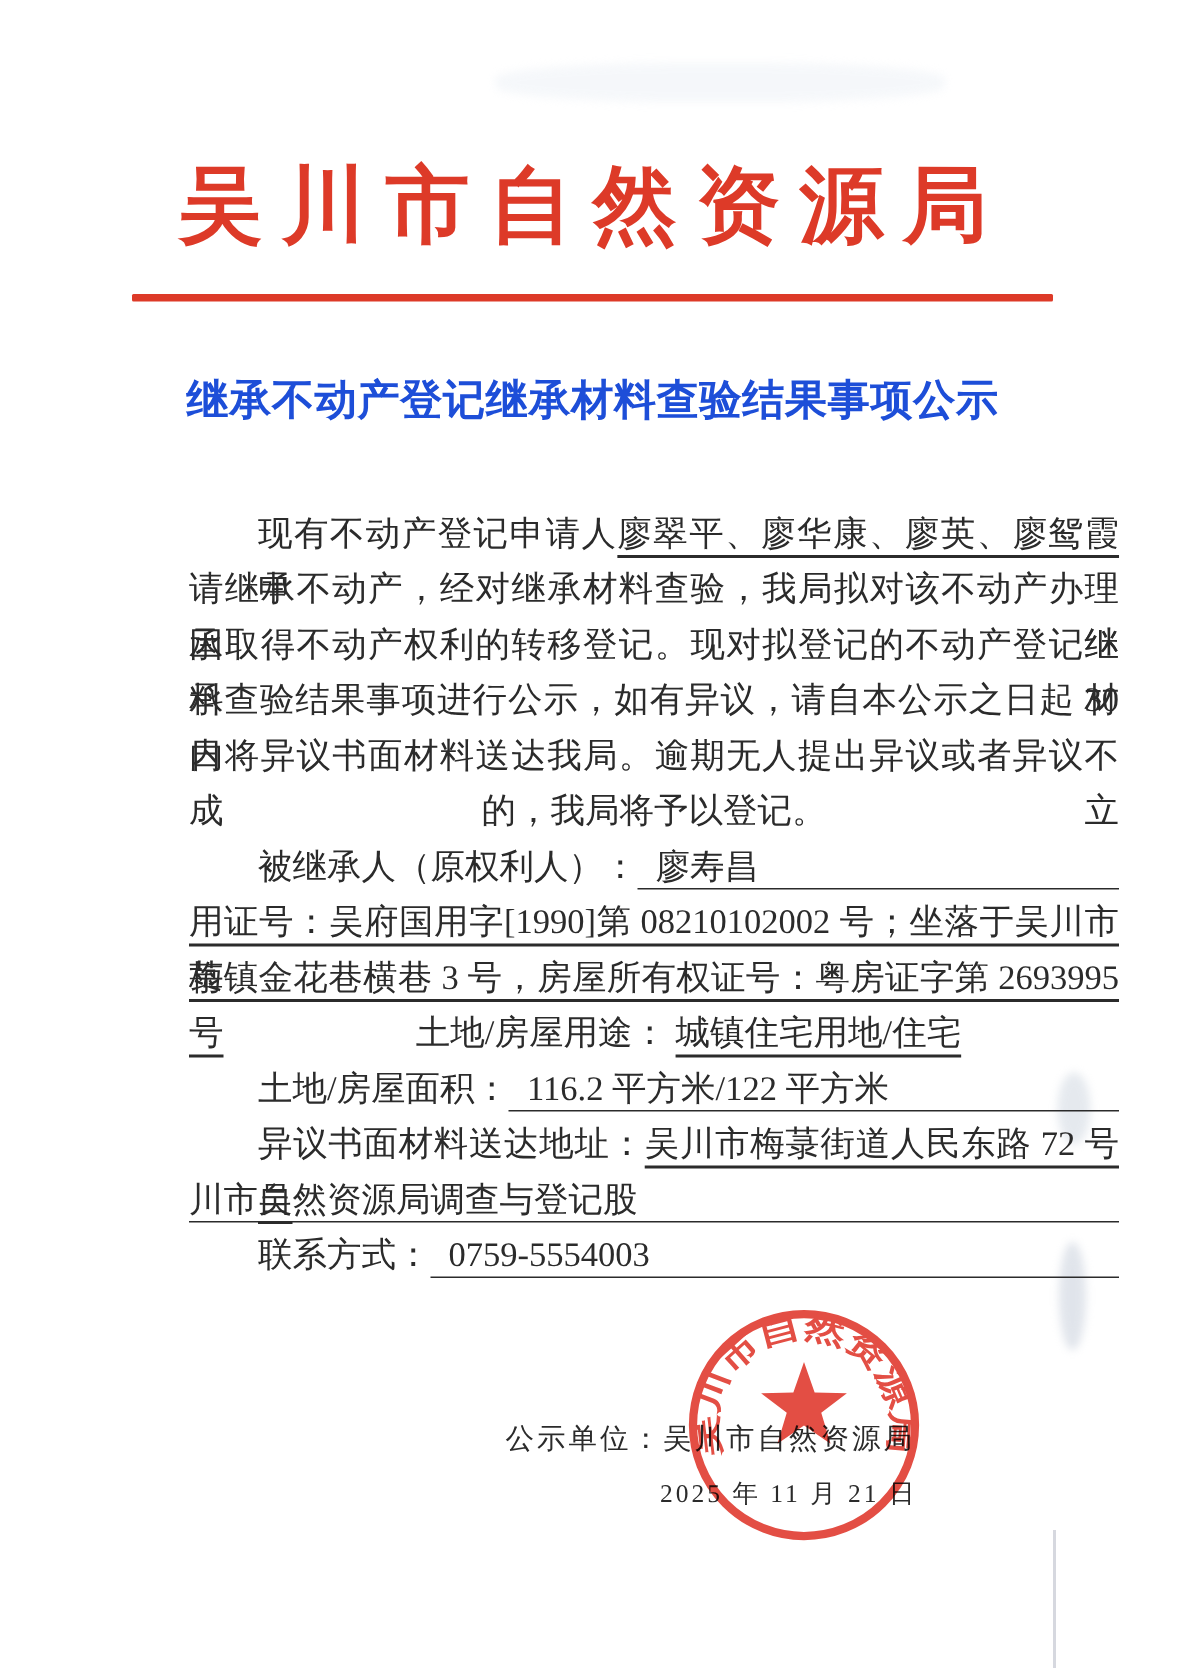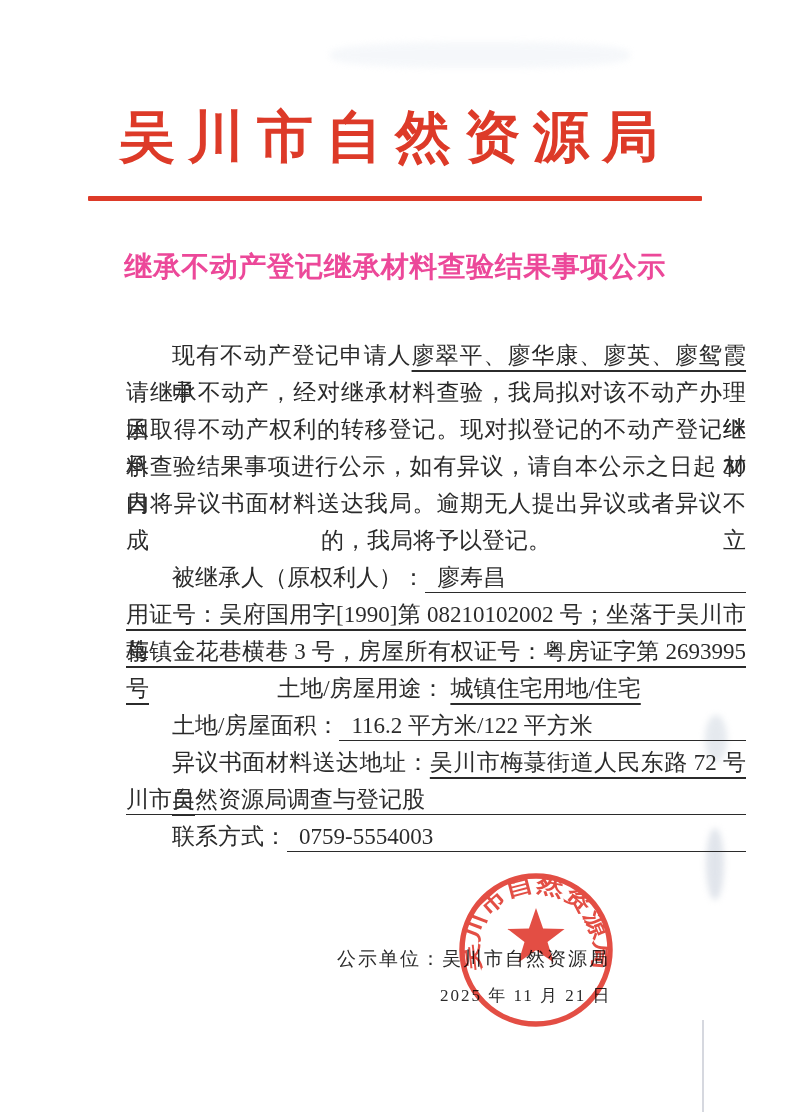--- a/index.html
+++ b/index.html
@@ -18,21 +18,21 @@
     letter-spacing:13px;color:#dd3a28;white-space:nowrap;
   }
   .red-rule{
     position:absolute;top:196px;left:88px;width:614px;height:5px;
     background:#dd3a28;border-radius:1px;
   }
 
   
   .notice-title{
     position:absolute;top:248px;left:0;width:790px;
-    text-align:center;font-size:28px;font-weight:700;color:#ec4899;
+    text-align:center;font-size:28px;font-weight:700;color:#1d4ed8;
     letter-spacing:0.5px;
   }
 
   
   .body-block{
     position:absolute;top:337px;left:86px;width:620px;
     font-size:23px;color:#2b2b2b;margin-left:40px;
   }
   .row{height:37px;line-height:37px;overflow:visible;}
   .jrow{text-align:justify;text-align-last:justify;}

